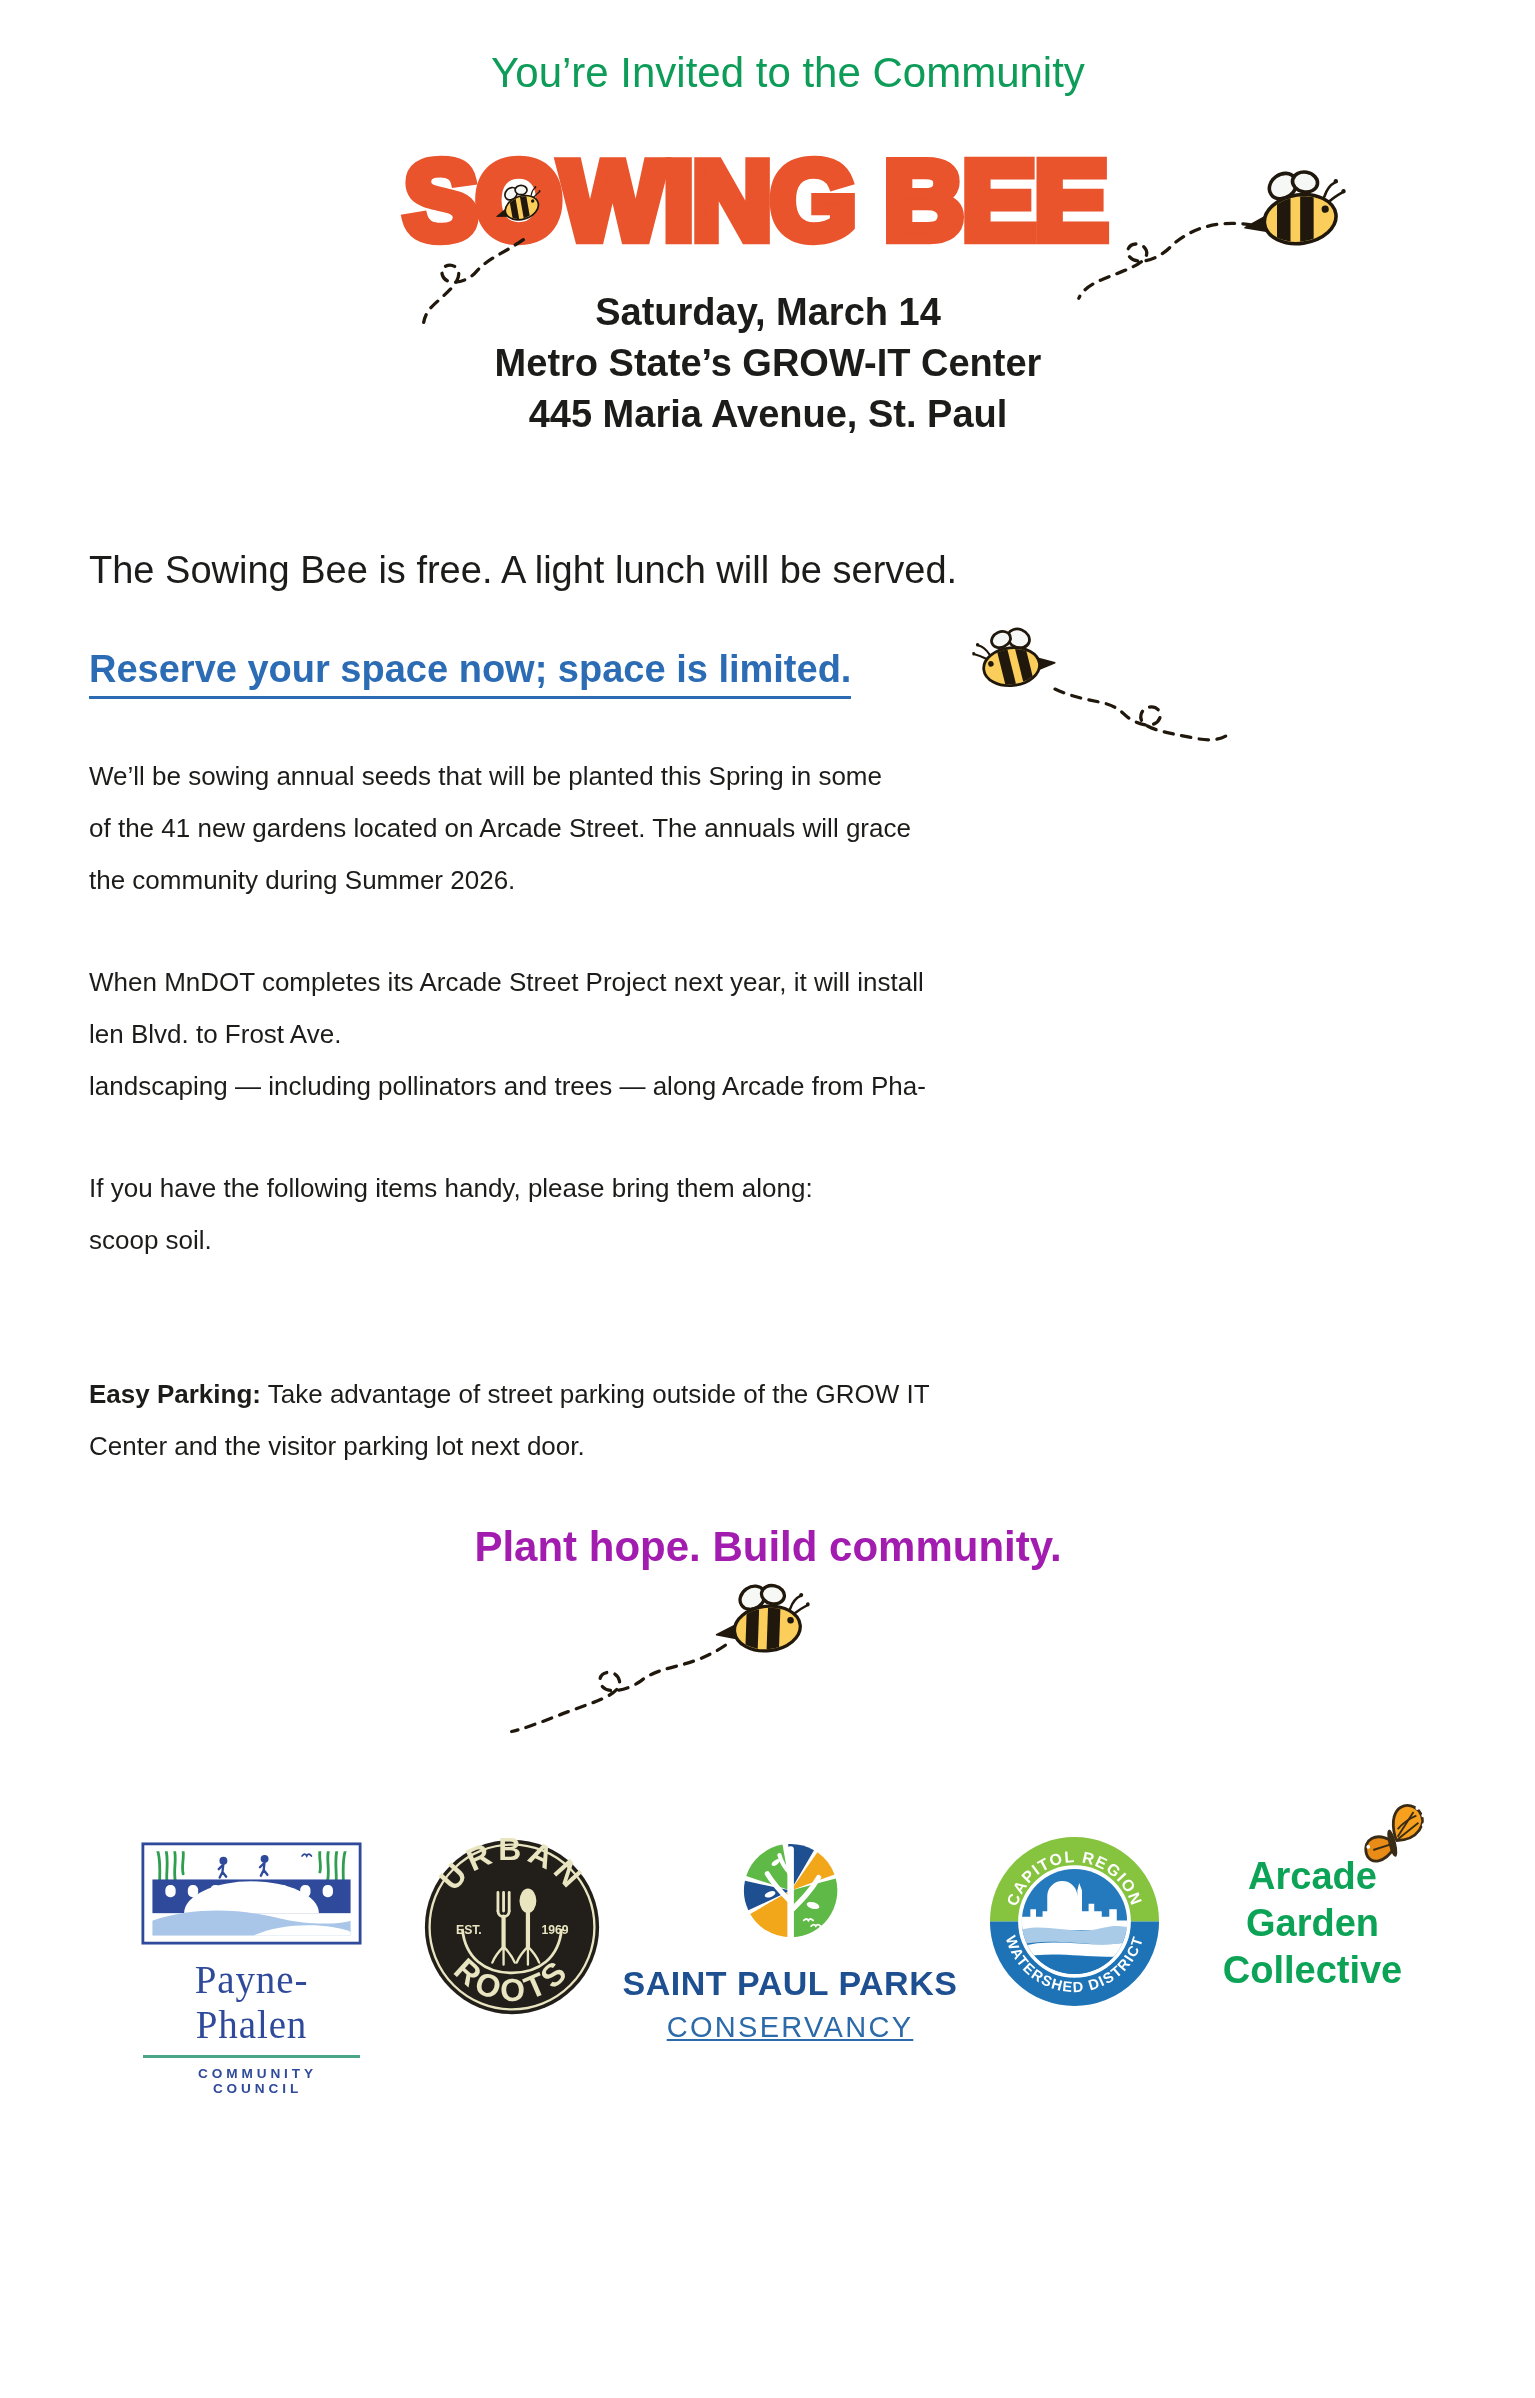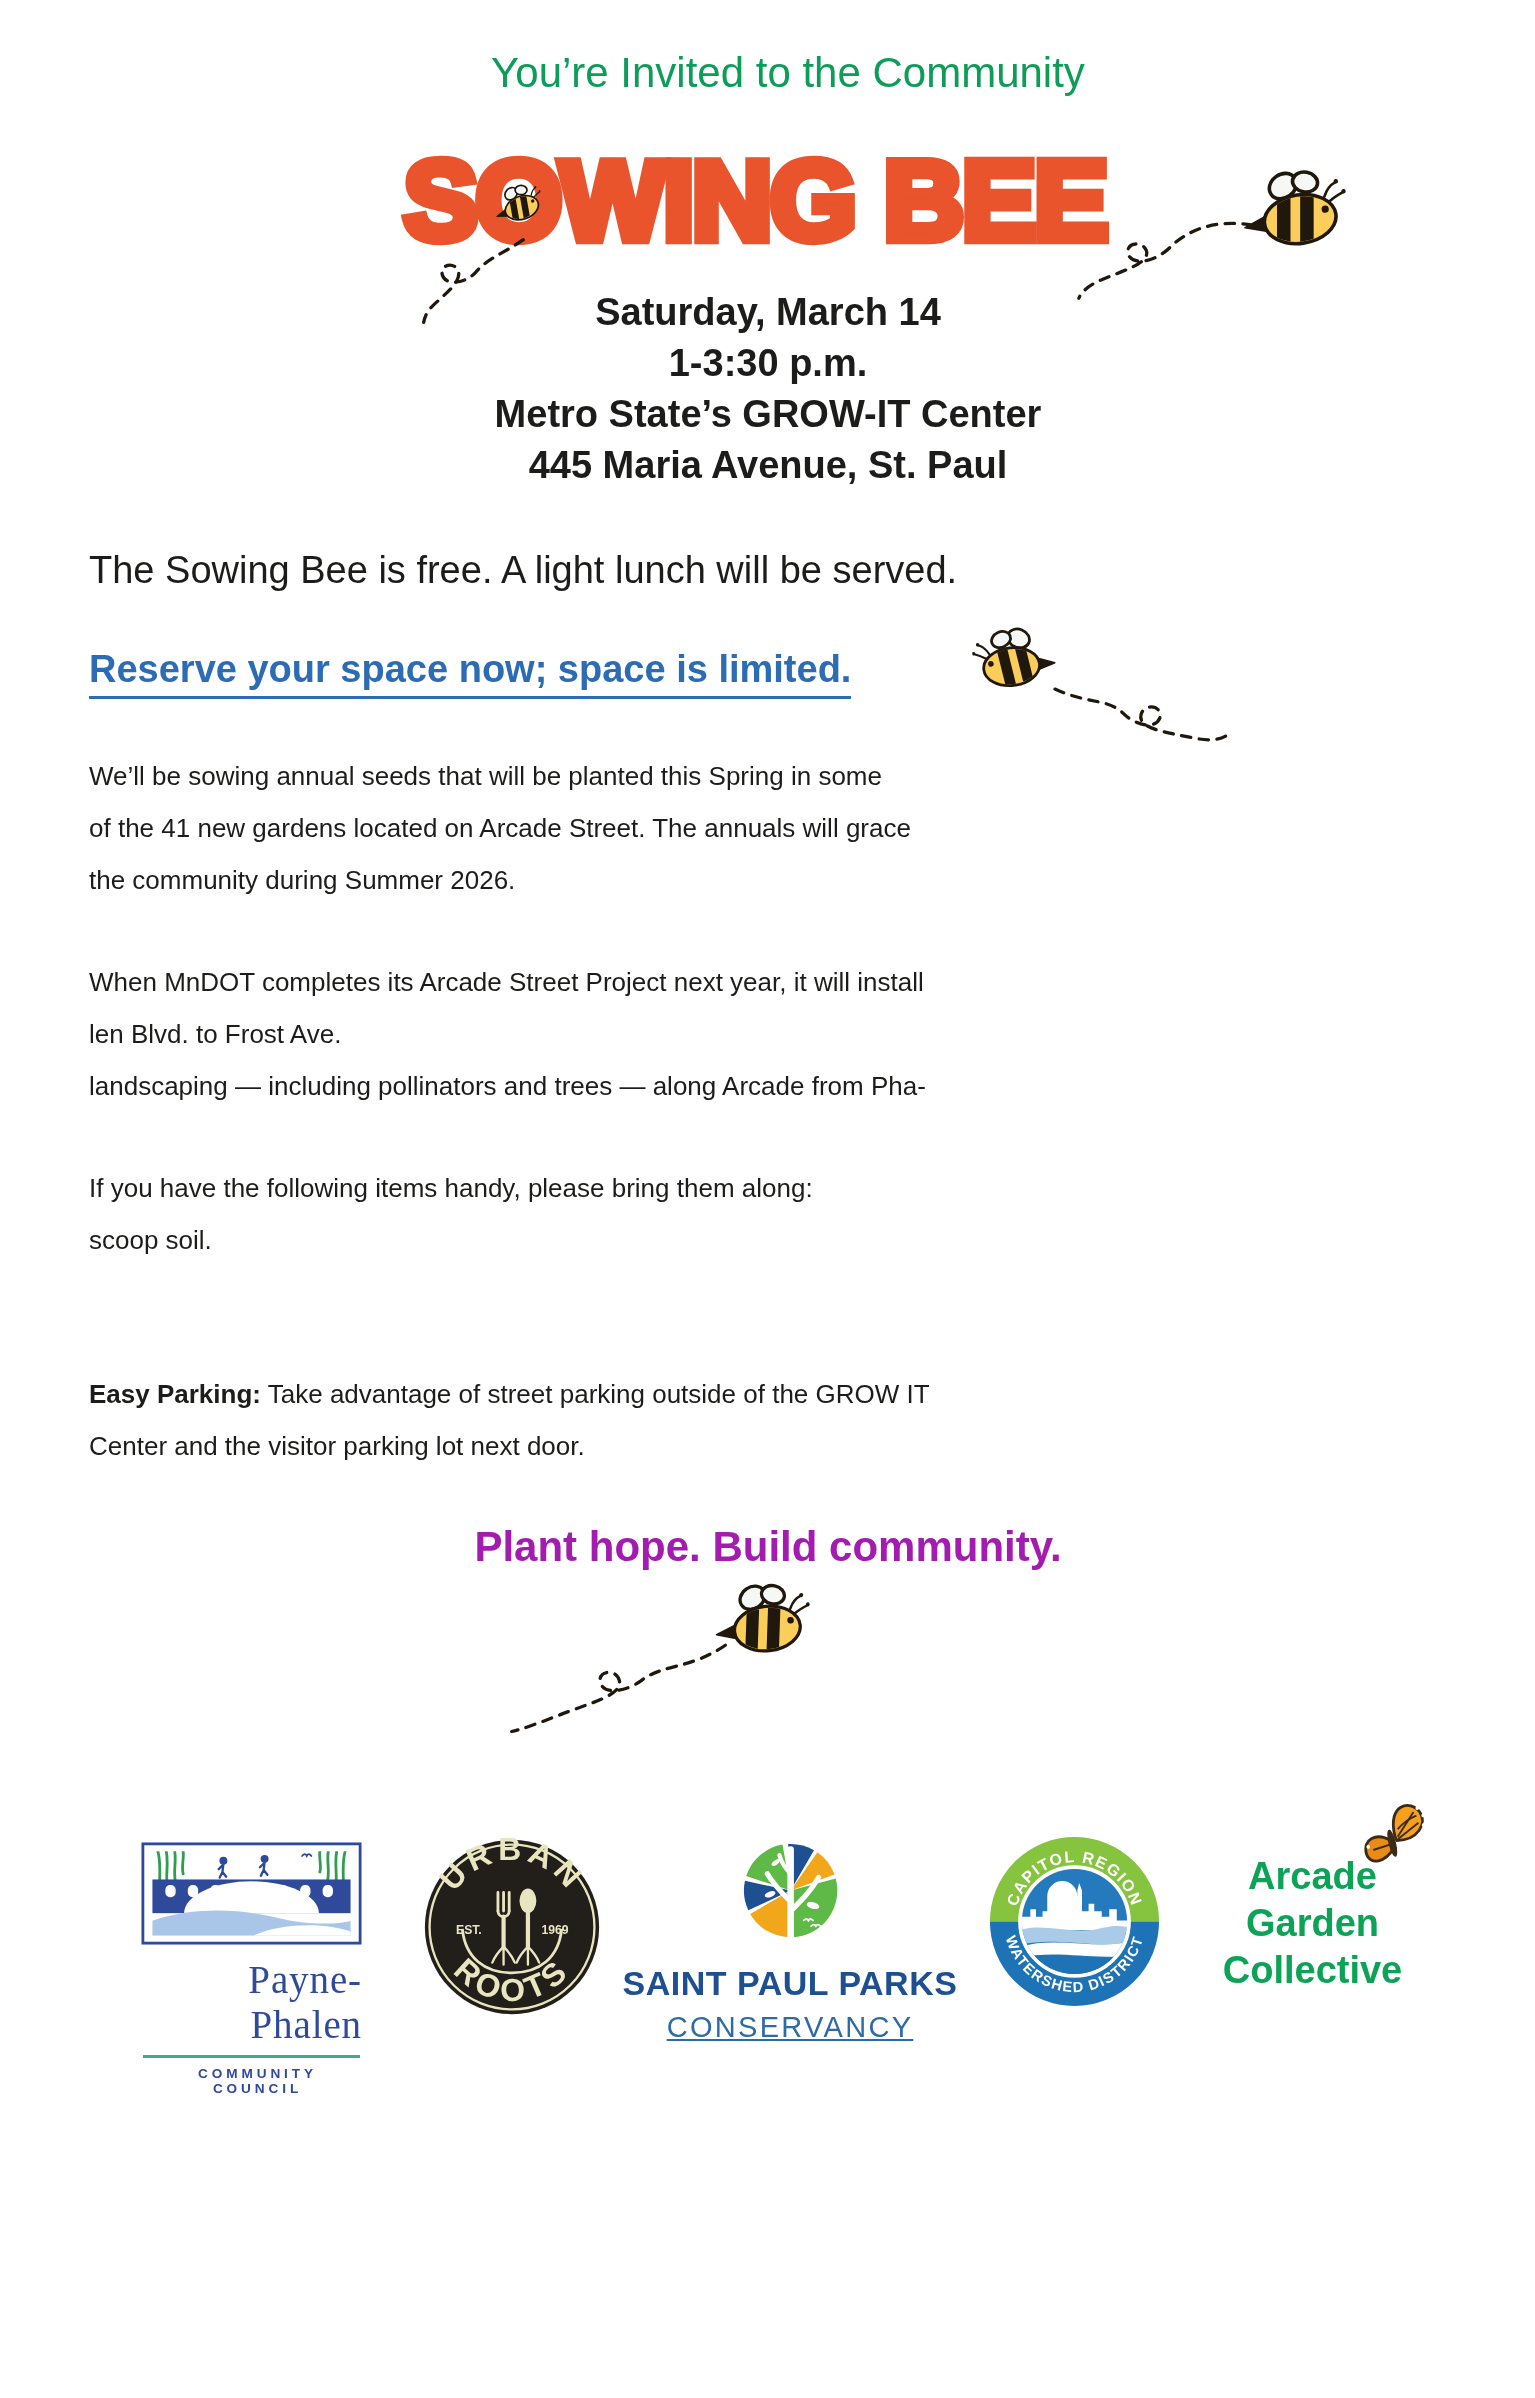--- a/index.html
+++ b/index.html
@@ -34,21 +34,21 @@
   .blbl{font-weight:bold;}
   .tagline{top:1523px;left:0;width:100%;text-align:center;font-weight:bold;font-size:42px;color:#a21caf;}
   .bee3{left:712px;top:1578px;width:99px;height:84px;transform:rotate(-6deg);}
   .trail3{left:506px;top:1632px;width:225px;height:109px;}
 
   
   .trail path{stroke:#20180c;stroke-width:3.5;fill:none;stroke-dasharray:10 9;stroke-linecap:round;}
 
   
   .pp{left:141px;top:1842px;width:221px;text-align:center;}
-  .pp-name{font-family:"Liberation Serif",serif;font-size:39px;color:#2f4a9a;margin-top:9.4px;letter-spacing:0.9px;text-align:right;}
+  .pp-name{font-family:"Liberation Serif",serif;font-size:39px;color:#2f4a9a;margin-top:9.4px;letter-spacing:0.9px;}
   .pp-rule{height:2.8px;background:#4aa687;margin:7.5px 1.9px 8.4px;}
   .pp-sub{font-size:13.6px;font-weight:bold;letter-spacing:3.9px;color:#2f4a9a;margin-left:12px;}
   .ur{left:423px;top:1838px;width:178px;height:178px;}
   .spp-icon{left:738px;top:1842px;width:109px;height:99px;}
   .spp-text{left:611px;top:1964px;width:358px;text-align:center;color:#1d4f91;}
   .spp-l1{font-size:34px;font-weight:bold;letter-spacing:0.5px;white-space:nowrap;}
   .spp-l2{font-size:29px;color:#2d6aa9;letter-spacing:2.3px;margin-top:8.4px;text-decoration:underline;}
   .crwd{left:989px;top:1836px;width:171px;height:171px;}
   .agc{left:1190px;top:1853px;width:245px;text-align:center;color:#0ca356;font-weight:bold;
        font-size:38px;line-height:47px;}
@@ -95,21 +95,20 @@
   </div>
   <svg class="abs title-bee" viewBox="0 0 120 100">
       <use href="#bee-shape"></use>
     </svg>
   <svg class="abs title-trail trail" viewBox="0 0 196 96">
     <path d="M190,14 C156,8 124,16 102,38 C88,52 64,58 58,46 C53,34 72,29 77,41 C82,55 48,64 30,72 C18,77 8,84 5,92"></path>
   </svg>
 
   <div class="abs event">
     <div>Saturday, March 14</div>
-    <div>1-3:30 p.m.</div>
     <div>Metro State’s GROW-IT Center</div>
     <div>445 Maria Avenue, St. Paul</div>
   </div>
 
   <div class="abs free">The Sowing Bee is free. A light lunch will be served.</div>
 
   <div class="abs reserve">Reserve your space now; space is limited.</div>
   <svg class="abs reserve-bee" viewBox="0 0 120 100">
       <use href="#bee-shape"></use>
     </svg>

